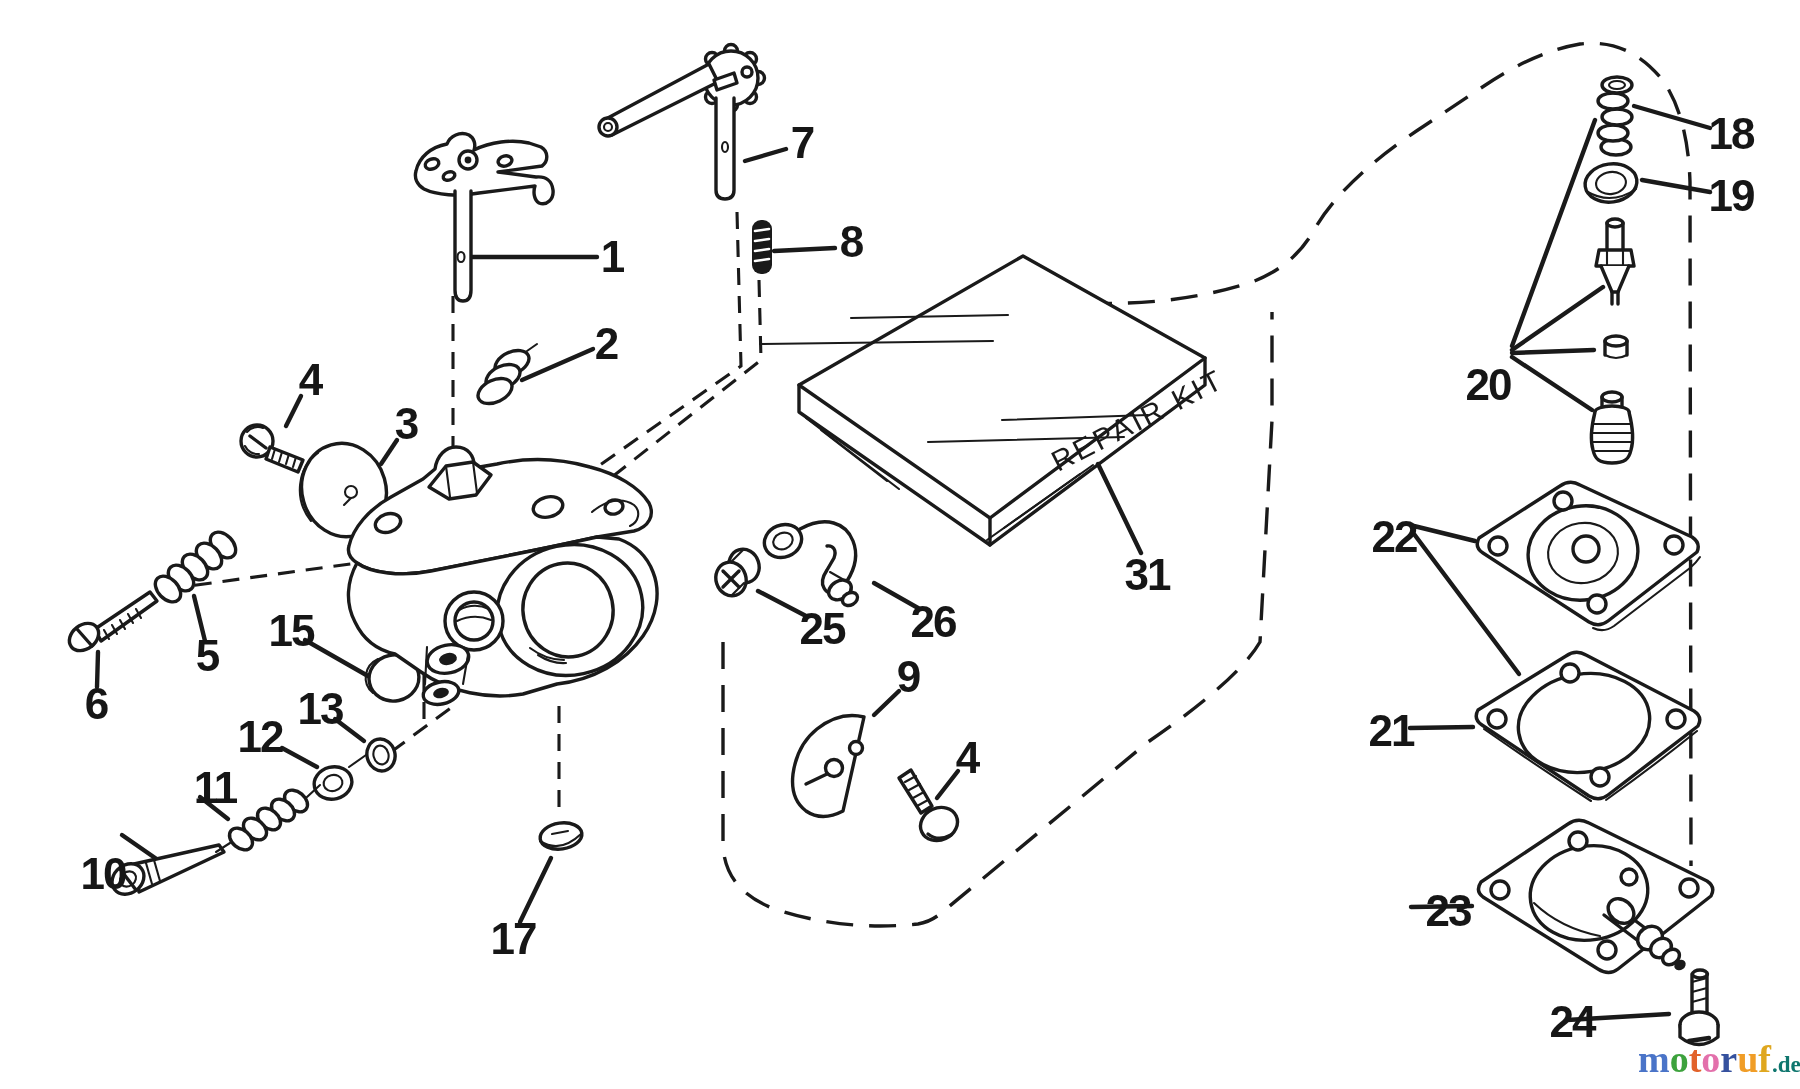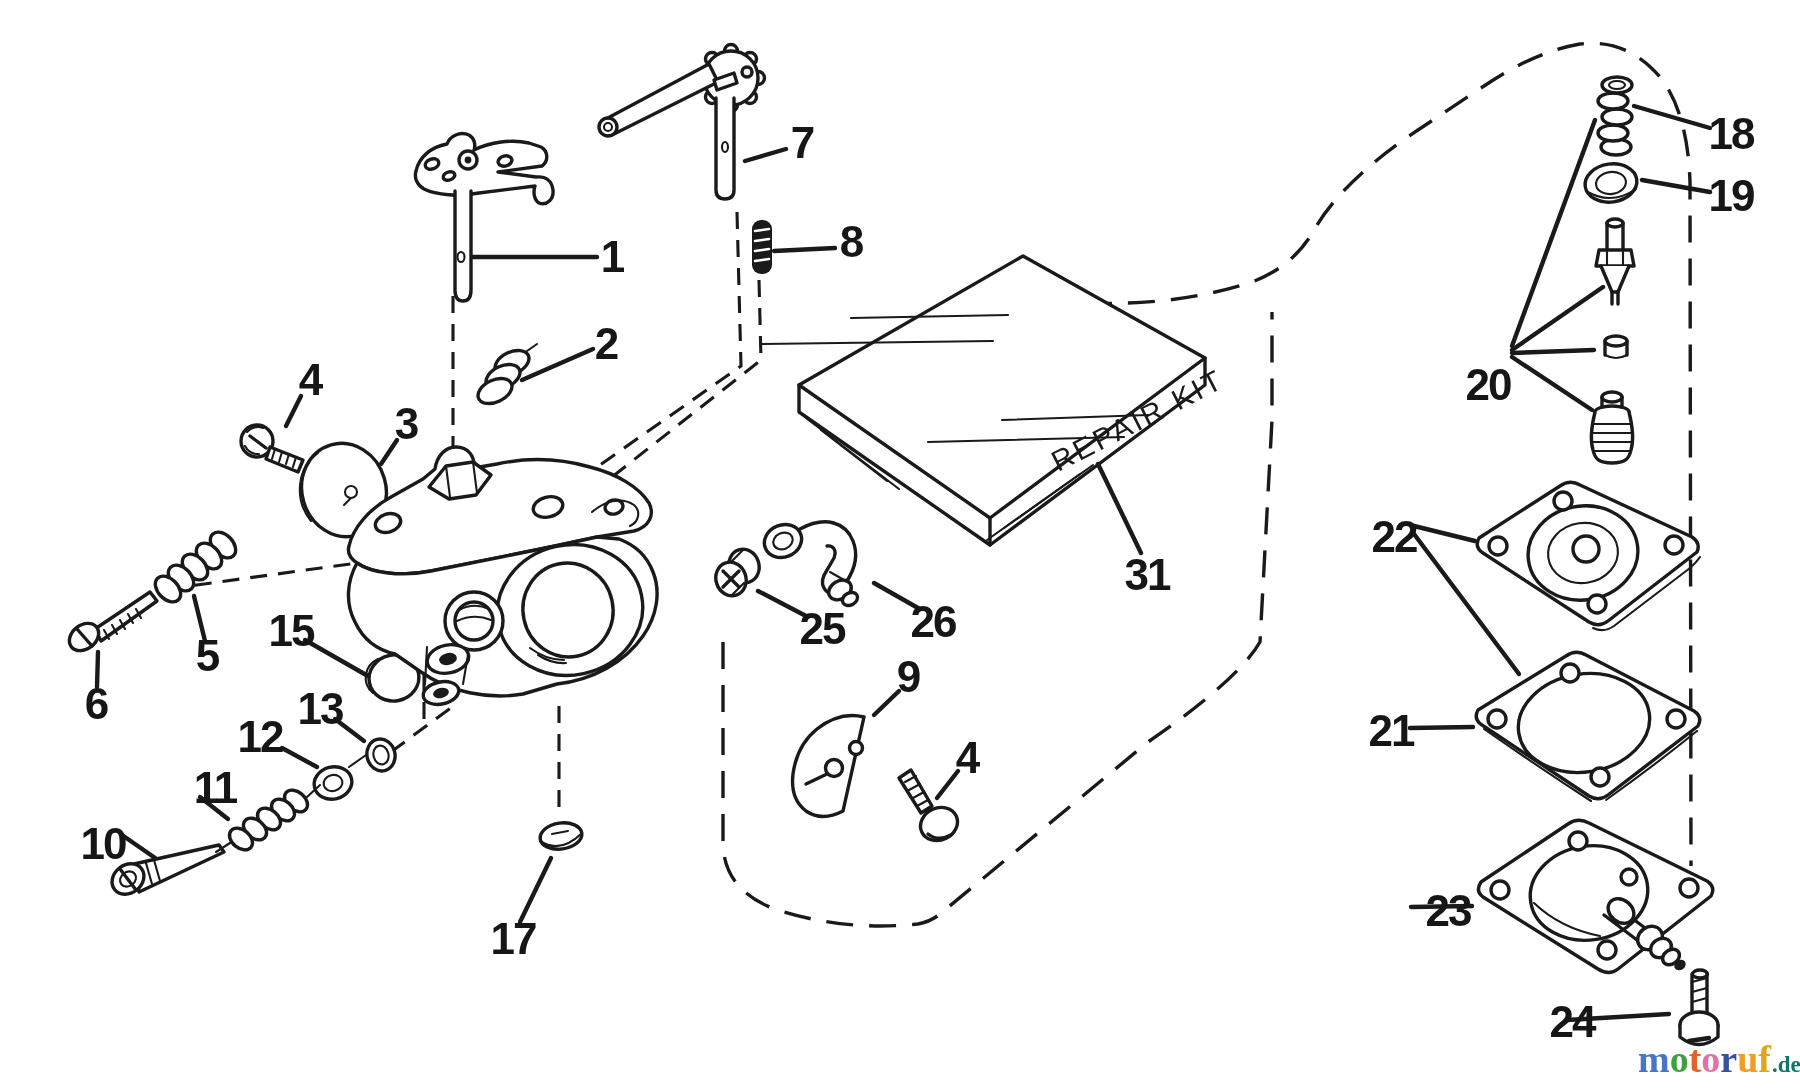--- a/index.html
+++ b/index.html
@@ -377,21 +377,21 @@
       <div class="callout" style="left: 802px; top: 143px;">7</div>
       <div class="callout" style="left: 851px; top: 242px;">8</div>
       <div class="callout" style="left: 310px; top: 380px;">4</div>
       <div class="callout" style="left: 406px; top: 424px;">3</div>
       <div class="callout" style="left: 207px; top: 656px;">5</div>
       <div class="callout" style="left: 96px; top: 704px;">6</div>
       <div class="callout" style="left: 291px; top: 631px;">15</div>
       <div class="callout" style="left: 320px; top: 709px;">13</div>
       <div class="callout" style="left: 260px; top: 737px;">12</div>
       <div class="callout" style="left: 183px; top: 788px; margin-left: 32px;">11</div>
-      <div class="callout" style="left: 103px; top: 844px;">10</div>
+      <div class="callout" style="left: 103px; top: 874px;">10</div>
       <div class="callout" style="left: 513px; top: 939px;">17</div>
       <div class="callout" style="left: 822px; top: 629px;">25</div>
       <div class="callout" style="left: 933px; top: 622px;">26</div>
       <div class="callout" style="left: 908px; top: 677px;">9</div>
       <div class="callout" style="left: 967px; top: 758px;">4</div>
       <div class="callout" style="left: 1147px; top: 575px;">31</div>
       <div class="callout" style="left: 1731px; top: 134px;">18</div>
       <div class="callout" style="left: 1731px; top: 196px;">19</div>
       <div class="callout" style="left: 1488px; top: 353px; margin-top: 32px;">20</div>
       <div class="callout" style="left: 1394px; top: 537px; text-align: center;">22</div>

